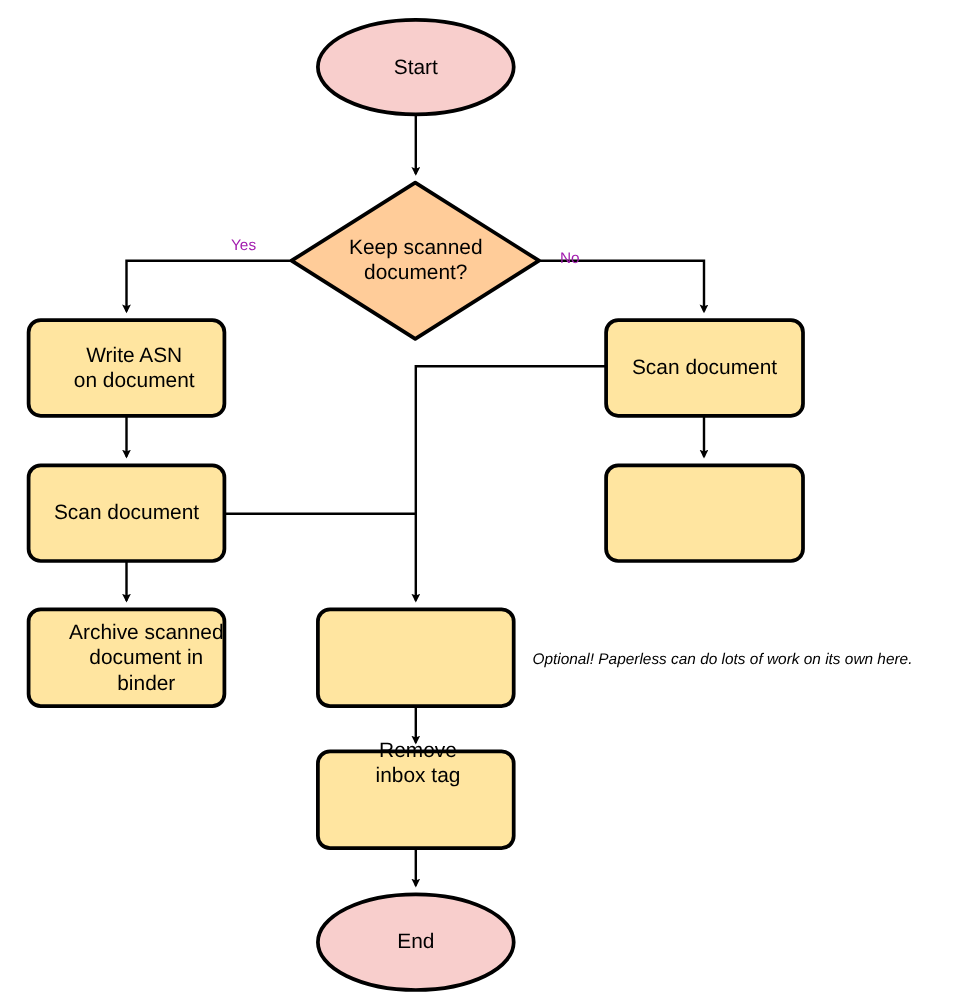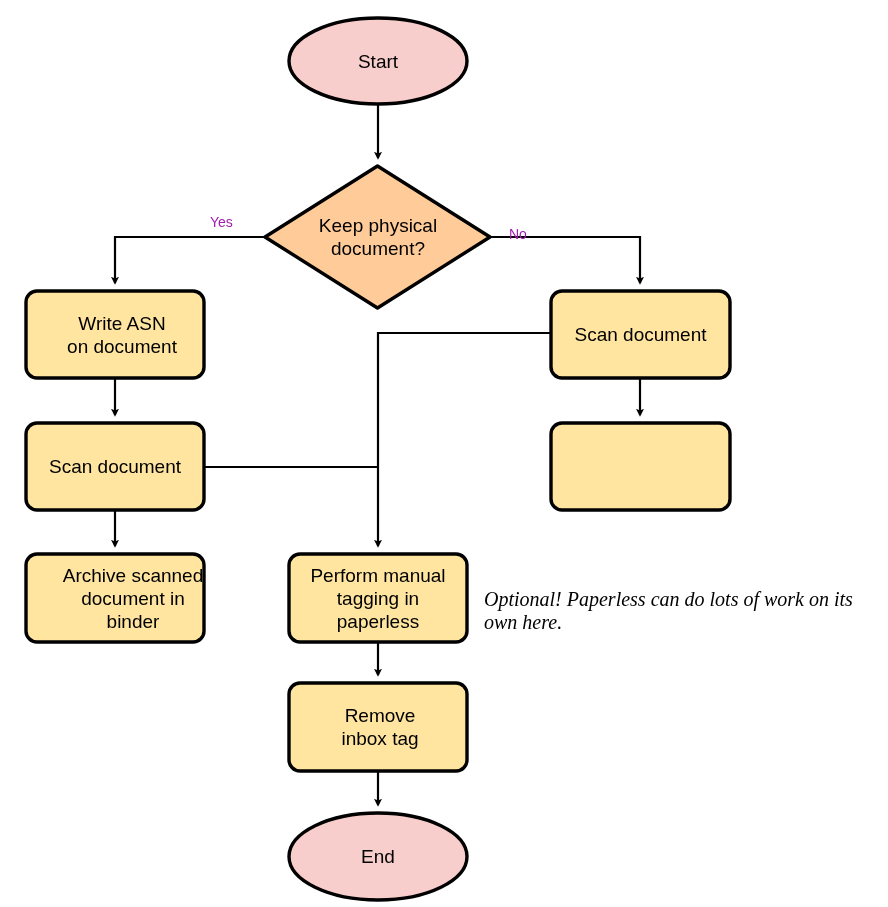--- a/index.html
+++ b/index.html
@@ -45,23 +45,23 @@
     position: absolute;
     color: #a21caf;
     font-family: "Liberation Sans", sans-serif;
     font-size: 14px;
     line-height: 20px;
     white-space: nowrap;
   }
   .note-text {
     position: absolute;
     color: #000000;
-    font-family: Liberation Serif, serif;
+    font-family: Liberation Sans, sans-serif;
     font-style: italic;
-    font-size: 20px;
+    font-size: 14px;
     line-height: 23px;
     width: 404px;
   }
 </style>
 </head>
 <body>
 
 <div id="flow-root">
 
   <svg id="flow-canvas" viewBox="0 0 888 907" xmlns="http://www.w3.org/2000/svg">
@@ -113,40 +113,37 @@
       <rect x="289" y="554" width="178" height="88" rx="11" ry="11" fill="#ffe5a0"></rect>
 
       <rect x="289" y="683" width="178" height="88" rx="11" ry="11" fill="#ffe5a0"></rect>
 
       <ellipse cx="378" cy="856.5" rx="89" ry="43.5" fill="#f8cecc"></ellipse>
     </g>
   </svg>
 
   <div class="node-label" style="left:289px; top:18px; width:178px; height:86px;">Start</div>
 
-  <div class="node-label" style="left:288px; top:166px; width:180px; height:142px;">Keep physical
+  <div class="node-label" style="left:288px; top:166px; width:180px; height:142px;">Keep scanned
 document?</div>
 
   <div class="node-label" style="left:26px; top:291px; width:192px; height:87px;">Write ASN
 on document</div>
 
   <div class="node-label" style="left:26px; top:423px; width:178px; height:87px;">Scan document</div>
 
   <div class="node-label" style="left:26px; top:554px; width:178px; height:88px;padding-left:18px;">Archive scanned
 document in
 binder</div>
 
   <div class="node-label" style="left:551px; top:291px; width:179px; height:87px;">Scan document</div>
 
 
-  <div class="node-label" style="left:289px; top:554px; width:178px; height:88px;">Perform manual
-tagging in
-paperless</div>
 
-  <div class="node-label" style="left:289px; top:683px; width:182px; height:88px;border-radius:16px;">Remove
+  <div class="node-label" style="left:289px; top:650px; width:182px; height:88px;border-radius:16px;">Remove
 inbox tag</div>
 
   <div class="node-label" style="left:289px; top:813px; width:178px; height:87px;">End</div>
 
   <div class="edge-label" style="left:210px; top:212px;">Yes</div>
 
   <div class="edge-label" style="left:509px; top:224px;">No</div>
 
   <div class="note-text" style="left:484px; top:588px;">Optional! Paperless can do lots of work on its own here.</div>
 

